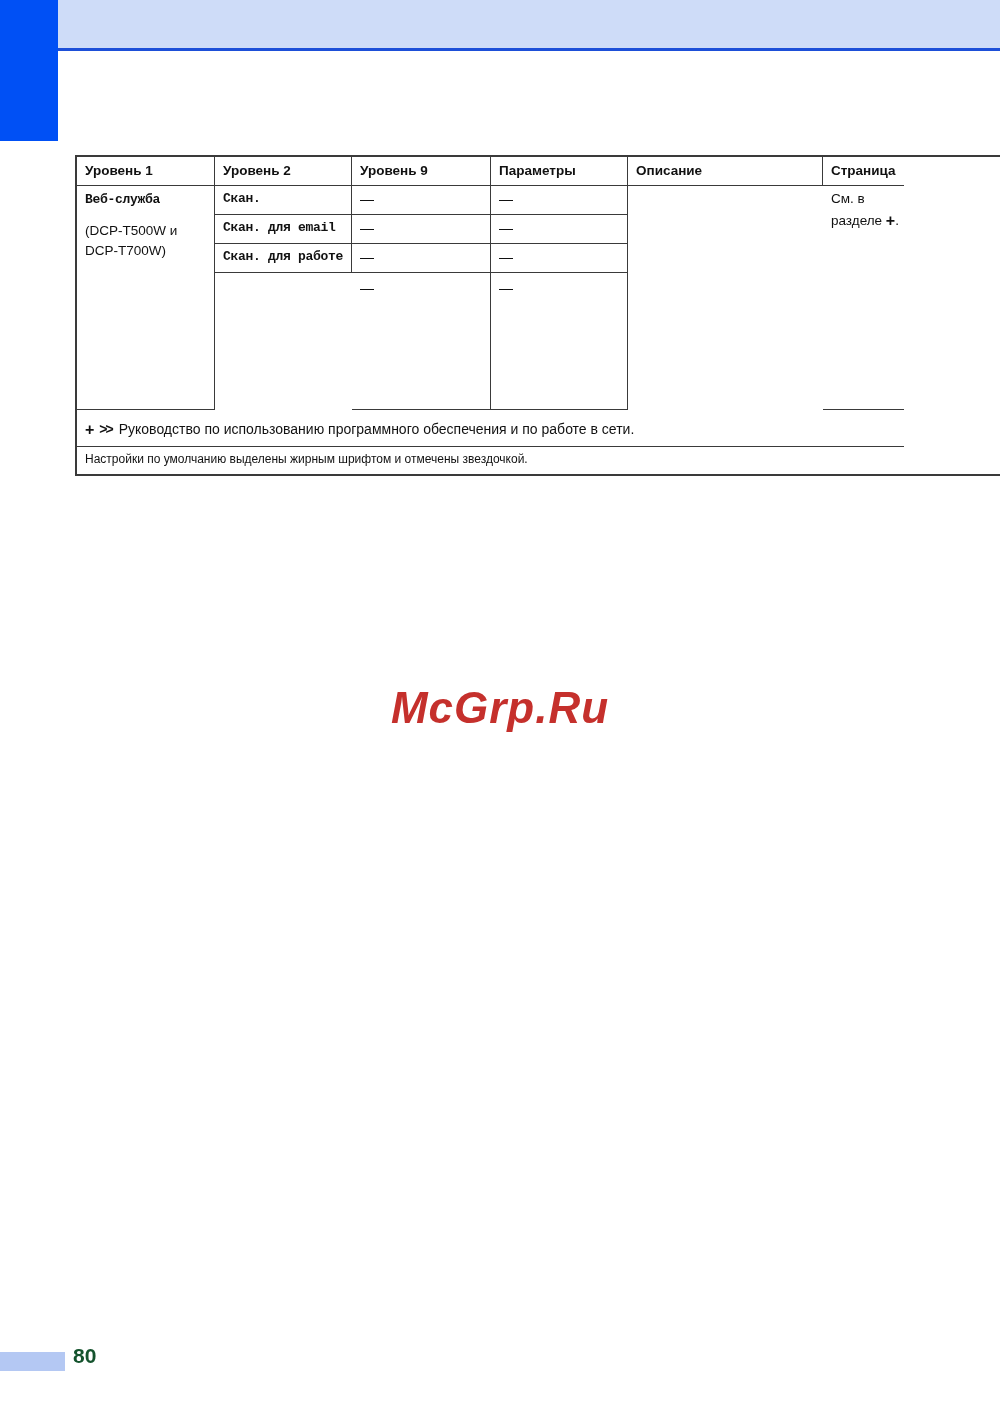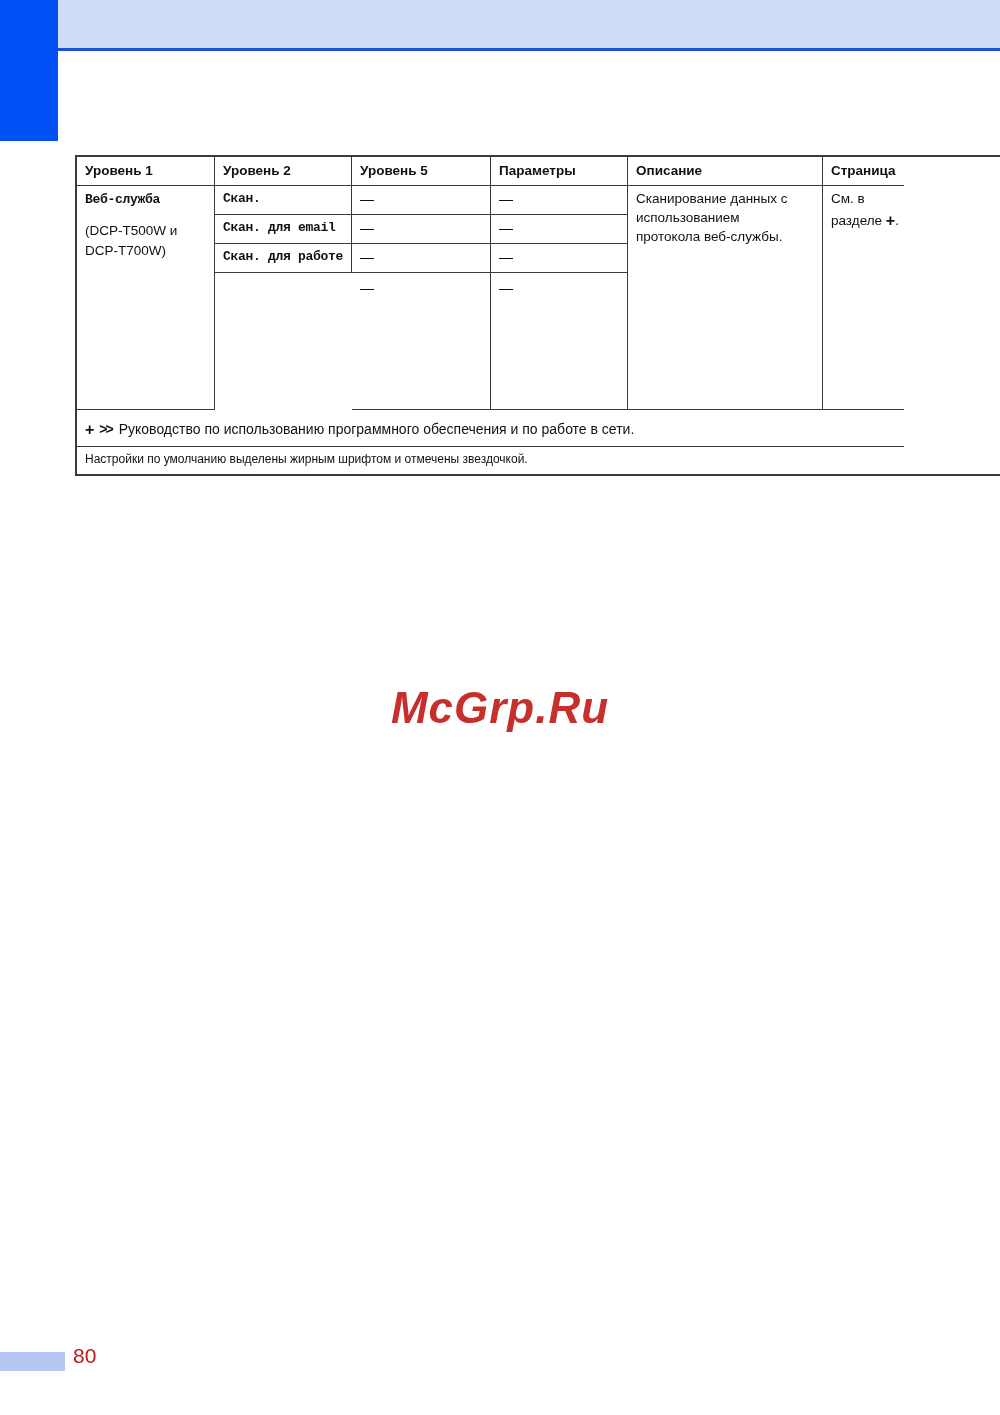--- a/index.html
+++ b/index.html
@@ -59,34 +59,34 @@
     font-style: italic; font-weight: 600;
     font-size: 44px; letter-spacing: 1px;
   }
 
   
   .footer-bar {
     position: absolute; left: 0; top: 1352px; width: 65px; height: 19px;
   }
   .page-number {
     position: absolute; left: 73px; top: 1344px;
-    font-weight: normal; font-size: 21px; color: #b91c1c;
+    font-weight: bold; font-size: 21px; color: #14532d;
   }
 </style>
 </head>
 <body>
 
 <div class="top-band" style="background: rgb(206, 220, 248); border-bottom-color: rgb(29, 79, 216);"></div>
 <div class="side-block" style="background: rgb(0, 80, 245);"></div>
 
 <div class="menu-table">
 
   <div class="cell hdr br bb" style="grid-row:1;grid-column:1">Уровень 1</div>
   <div class="cell hdr br bb" style="grid-row:1;grid-column:2">Уровень 2</div>
-  <div class="cell hdr br bb" style="grid-row:1;grid-column:3">Уровень 5</div>
+  <div class="cell hdr br bb" style="grid-row:1;grid-column:3">Уровень 9</div>
   <div class="cell hdr br bb" style="grid-row:1;grid-column:4">Параметры</div>
   <div class="cell hdr br bb" style="grid-row:1;grid-column:5">Описание</div>
   <div class="cell hdr bb" style="grid-row:1;grid-column:6">Страница</div>
 
   <div class="cell lvl1-cell br bb" style="grid-row:2/6;grid-column:1">
     <span class="mono">Веб-служба</span>
     <p>(DCP-T500W и DCP-T700W)</p>
   </div>
 
   <div class="cell mono br bb" style="grid-row:2;grid-column:2">Скан.</div>
@@ -97,21 +97,20 @@
   <div class="cell dash br bb" style="grid-row:3;grid-column:3">—</div>
   <div class="cell dash br bb" style="grid-row:3;grid-column:4">—</div>
 
   <div class="cell mono br bb" style="grid-row:4;grid-column:2">Скан. для работе</div>
   <div class="cell dash br bb" style="grid-row:4;grid-column:3">—</div>
   <div class="cell dash br bb" style="grid-row:4;grid-column:4">—</div>
 
   <div class="cell dash br bb" style="grid-row:5;grid-column:3;padding-top:6px">—</div>
   <div class="cell dash br bb" style="grid-row:5;grid-column:4;padding-top:6px">—</div>
 
-  <div class="cell desc-cell br bb" style="grid-row:2/6;grid-column:5">Сканирование данных с использованием протокола веб-службы.</div>
 
   <div class="cell page-cell bb" style="grid-row:2/6;grid-column:6"><span>См. в разделе </span><span class="fn-marker">+</span><span>.</span></div>
 
   <div class="cell footnote-row bb" style="grid-row:6;grid-column:1/7"><span class="fn-marker">+</span><span class="fn-arrows">&gt;&gt;</span><span>Руководство по использованию программного обеспечения и по работе в сети.</span></div>
 
   <div class="cell note-row" style="grid-row:7;grid-column:1/7">Настройки по умолчанию выделены жирным шрифтом и отмечены звездочкой.</div>
 </div>
 
 <div class="watermark" style="color: rgb(197, 48, 44);">McGrp.Ru</div>
 

